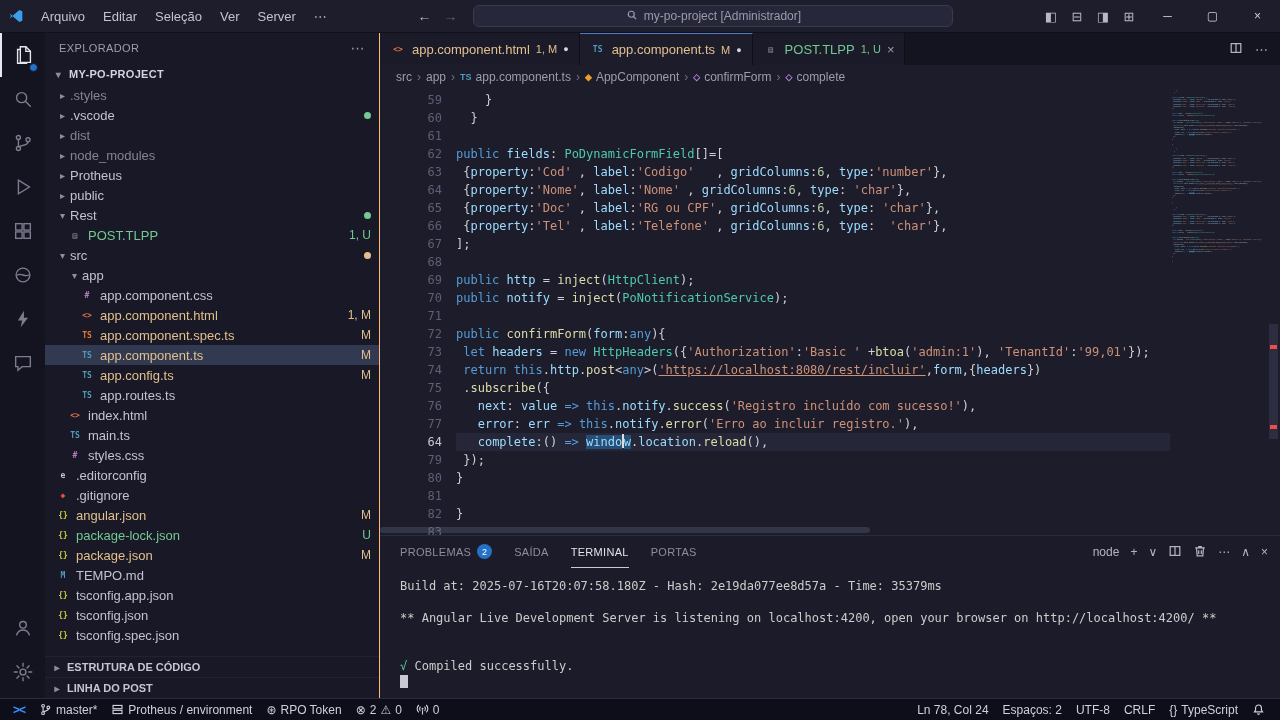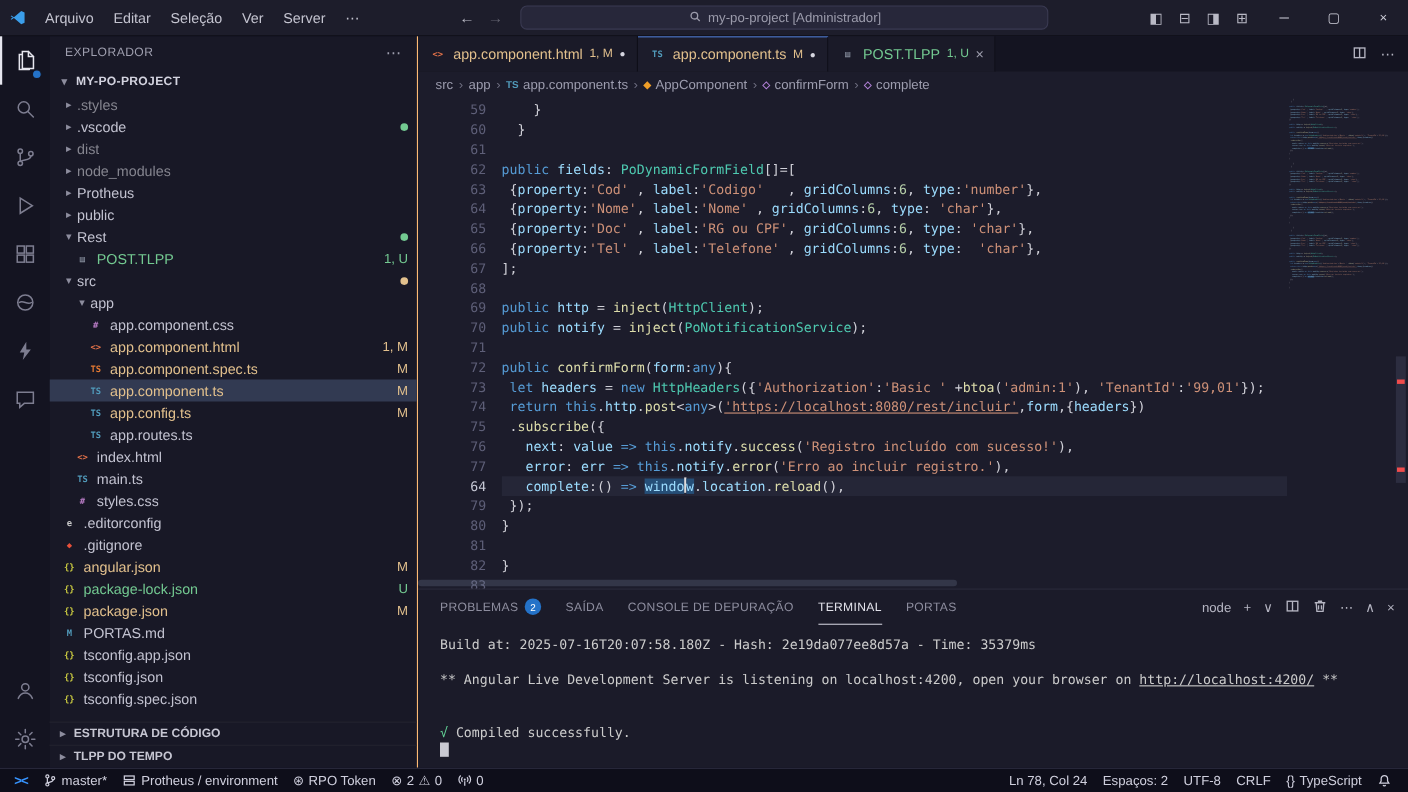--- a/index.html
+++ b/index.html
@@ -83,21 +83,21 @@
 
 .panel{height:163px;flex:none;border-top:1px solid #2b2b3d;display:flex;flex-direction:column;background:#1b1b29}
 .panel-head{height:32px;display:flex;align-items:center;padding:0 12px 0 20px;flex:none}
 .ptab{margin-right:22px;font-size:11px;letter-spacing:.3px;color:#8d8d9e;height:32px;display:flex;align-items:center;gap:6px;border-bottom:1px solid transparent}
 .ptab.active{color:#e2e2ea;border-bottom-color:#c9c9d4}
 .ptab-badge{background:#2472c8;color:#fff;font-size:9px;min-width:15px;height:15px;border-radius:8px;display:inline-flex;align-items:center;justify-content:center;padding:0 4px}
 .panel-actions{margin-left:auto;display:flex;align-items:center;gap:11px;color:#b5b5c2;font-size:12px}
 .panel-actions svg{width:14px;height:14px;stroke:currentColor;fill:none;stroke-width:1.4}
 .pa-shell{display:flex;align-items:flex-start;gap:4px}
 .terminal{flex:1;padding:10px 0 0 20px;font:12px/16px "DejaVu Sans Mono",monospace;color:#ccc;overflow:hidden;white-space:pre}
-.tm-p{color:#ccc}.tm-link{color:#ccc;text-decoration:underline}.tm-ok{color:#62d196}
+.tm-p{color:#ccc}.tm-link{color:#ccc;}.tm-ok{color:#62d196}
 .tm-cursor{display:inline-block;width:8px;height:13px;background:#c9c9d2;vertical-align:-2px}
 
 .statusbar{height:22px;background:#0e0e1a;border-top:1px solid #2b2b3d;display:flex;align-items:center;font-size:12px;color:#cfcfdd;flex:none}
 .sb-left{display:flex;align-items:center;height:100%;padding-left:6px}
 .sb-right{margin-left:auto;display:flex;align-items:center;height:100%;padding-right:8px}
 .sb-item{display:flex;align-items:center;gap:4px;padding:0 7px;height:100%}
 .sb-item svg{width:13px;height:13px;stroke:currentColor;fill:none;stroke-width:1.4}
 .sb-remote{color:#3794ff;font-weight:bold;letter-spacing:-1px}
 .ic-txt{font-size:12px}
 </style>
@@ -326,42 +326,42 @@
             <span class="tree-label st-untracked">package-lock.json</span>
             <span class="tree-badge st-untracked">U</span>
           </div>
           <div class="tree-row" style="padding-left: 10px;">
             <span class="fico" style="color: rgb(203, 203, 65);">{}</span>
             <span class="tree-label st-modified">package.json</span>
             <span class="tree-badge st-modified">M</span>
           </div>
           <div class="tree-row" style="padding-left: 10px;">
             <span class="fico" style="color: rgb(81, 154, 186);">M</span>
-            <span class="tree-label">PORTAS.md</span>
+            <span class="tree-label">TEMPO.md</span>
           </div>
           <div class="tree-row" style="padding-left: 10px;">
             <span class="fico" style="color: rgb(203, 203, 65);">{}</span>
             <span class="tree-label">tsconfig.app.json</span>
           </div>
           <div class="tree-row" style="padding-left: 10px;">
             <span class="fico" style="color: rgb(203, 203, 65);">{}</span>
             <span class="tree-label">tsconfig.json</span>
           </div>
           <div class="tree-row" style="padding-left: 10px;">
             <span class="fico" style="color: rgb(203, 203, 65);">{}</span>
             <span class="tree-label">tsconfig.spec.json</span>
           </div>
         </div>
       <div class="sb-section">
         <span class="tw">▸</span>
         <span>ESTRUTURA DE CÓDIGO</span>
       </div>
       <div class="sb-section">
         <span class="tw">▸</span>
-        <span>TLPP DO TEMPO</span>
+        <span>LINHA DO POST</span>
       </div>
     </div>
 
     <div class="editor-col">
       <div class="tabbar">
         <div class="tabs" id="tabs">
             <div class="tab">
               <span class="fico" style="color: rgb(232, 116, 74);">&lt;&gt;</span>
               <span class="tab-label st-modified">app.component.html</span>
               <span class="tab-badge st-modified">1, M</span>
@@ -463,23 +463,20 @@
       <div class="panel">
         <div class="panel-head">
           <div id="panel-tabs" style="display:flex;height:100%">
               <div class="ptab">
                 <span>PROBLEMAS</span>
                 <span class="ptab-badge">2</span>
               </div>
               <div class="ptab">
                 <span>SAÍDA</span>
               </div>
-              <div class="ptab">
-                <span>CONSOLE DE DEPURAÇÃO</span>
-              </div>
               <div class="ptab active">
                 <span>TERMINAL</span>
               </div>
               <div class="ptab">
                 <span>PORTAS</span>
               </div>
             </div>
           <div class="panel-actions">
             <div class="pa-shell">
               <span>node</span>

